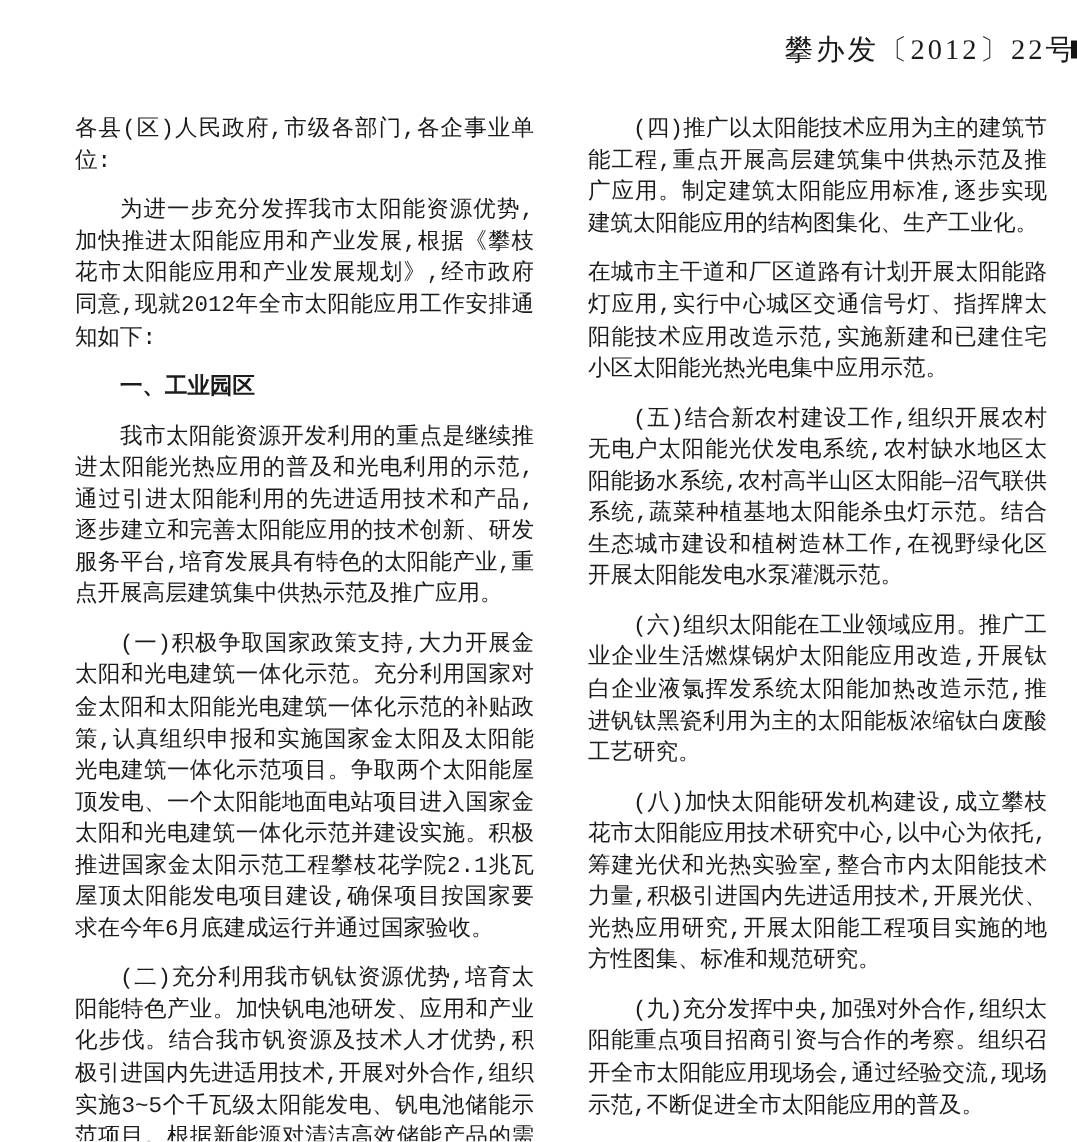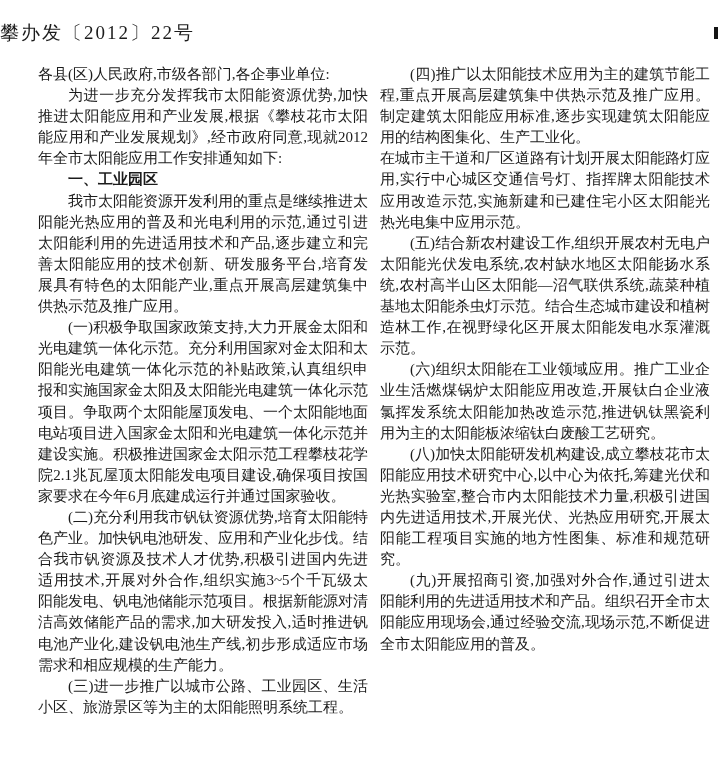--- a/index.html
+++ b/index.html
@@ -12,21 +12,21 @@
     position: relative;
     background: #ffffff;
     overflow: hidden;
     font-family: "Liberation Serif", "DejaVu Serif", serif;
   }
   .doc-number {
     position: absolute;
     top: 20px;
     left: 0;
     width: 100%;
-    text-align: left;
+    text-align: right;
     font-size: 19px;
     letter-spacing: 2px;
     font-weight: 500;
   }
   .edge-mark {
     position: absolute;
     top: 27px;
     right: 0;
     width: 4px;
     height: 12px;
@@ -42,21 +42,22 @@
   .column {
     width: 330px;
     height: 697px;
     overflow: hidden;
     font-size: 15px;
     line-height: 21.1px;
     text-align: justify;
     text-justify: inter-character;
   }
   .para {
-    margin: 0;
+    margin: 12px;
+    font-family: Liberation Mono, monospace;
   }
   .para.indent {
     text-indent: 2em;
   }
   .para.bold {
     font-weight: bold;
   }
 </style>
 </head>
 <body style="background: rgb(255, 255, 255); color: rgb(27, 27, 27);">
@@ -73,16 +74,16 @@
         <p class="para indent">(一)积极争取国家政策支持,大力开展金太阳和光电建筑一体化示范。充分利用国家对金太阳和太阳能光电建筑一体化示范的补贴政策,认真组织申报和实施国家金太阳及太阳能光电建筑一体化示范项目。争取两个太阳能屋顶发电、一个太阳能地面电站项目进入国家金太阳和光电建筑一体化示范并建设实施。积极推进国家金太阳示范工程攀枝花学院2.1兆瓦屋顶太阳能发电项目建设,确保项目按国家要求在今年6月底建成运行并通过国家验收。</p>
         <p class="para indent">(二)充分利用我市钒钛资源优势,培育太阳能特色产业。加快钒电池研发、应用和产业化步伐。结合我市钒资源及技术人才优势,积极引进国内先进适用技术,开展对外合作,组织实施3~5个千瓦级太阳能发电、钒电池储能示范项目。根据新能源对清洁高效储能产品的需求,加大研发投入,适时推进钒电池产业化,建设钒电池生产线,初步形成适应市场需求和相应规模的生产能力。</p>
         <p class="para indent">(三)进一步推广以城市公路、工业园区、生活小区、旅游景区等为主的太阳能照明系统工程。</p>
       </div>
     <div class="column" id="col-right">
         <p class="para indent">(四)推广以太阳能技术应用为主的建筑节能工程,重点开展高层建筑集中供热示范及推广应用。制定建筑太阳能应用标准,逐步实现建筑太阳能应用的结构图集化、生产工业化。</p>
         <p class="para">在城市主干道和厂区道路有计划开展太阳能路灯应用,实行中心城区交通信号灯、指挥牌太阳能技术应用改造示范,实施新建和已建住宅小区太阳能光热光电集中应用示范。</p>
         <p class="para indent">(五)结合新农村建设工作,组织开展农村无电户太阳能光伏发电系统,农村缺水地区太阳能扬水系统,农村高半山区太阳能—沼气联供系统,蔬菜种植基地太阳能杀虫灯示范。结合生态城市建设和植树造林工作,在视野绿化区开展太阳能发电水泵灌溉示范。</p>
         <p class="para indent">(六)组织太阳能在工业领域应用。推广工业企业生活燃煤锅炉太阳能应用改造,开展钛白企业液氯挥发系统太阳能加热改造示范,推进钒钛黑瓷利用为主的太阳能板浓缩钛白废酸工艺研究。</p>
         <p class="para indent">(八)加快太阳能研发机构建设,成立攀枝花市太阳能应用技术研究中心,以中心为依托,筹建光伏和光热实验室,整合市内太阳能技术力量,积极引进国内先进适用技术,开展光伏、光热应用研究,开展太阳能工程项目实施的地方性图集、标准和规范研究。</p>
-        <p class="para indent">(九)开展招商引资,加强对外合作,通过引进太阳能利用的先进适用技术和产品。组织召开全市太阳能应用现场会,通过经验交流,现场示范,不断促进全市太阳能应用的普及。</p>
+        <p class="para indent">(九)充分发挥中央,加强对外合作,组织太阳能重点项目招商引资与合作的考察。组织召开全市太阳能应用现场会,通过经验交流,现场示范,不断促进全市太阳能应用的普及。</p>
       </div>
   </div>
 </div>
 
 </body></html>

